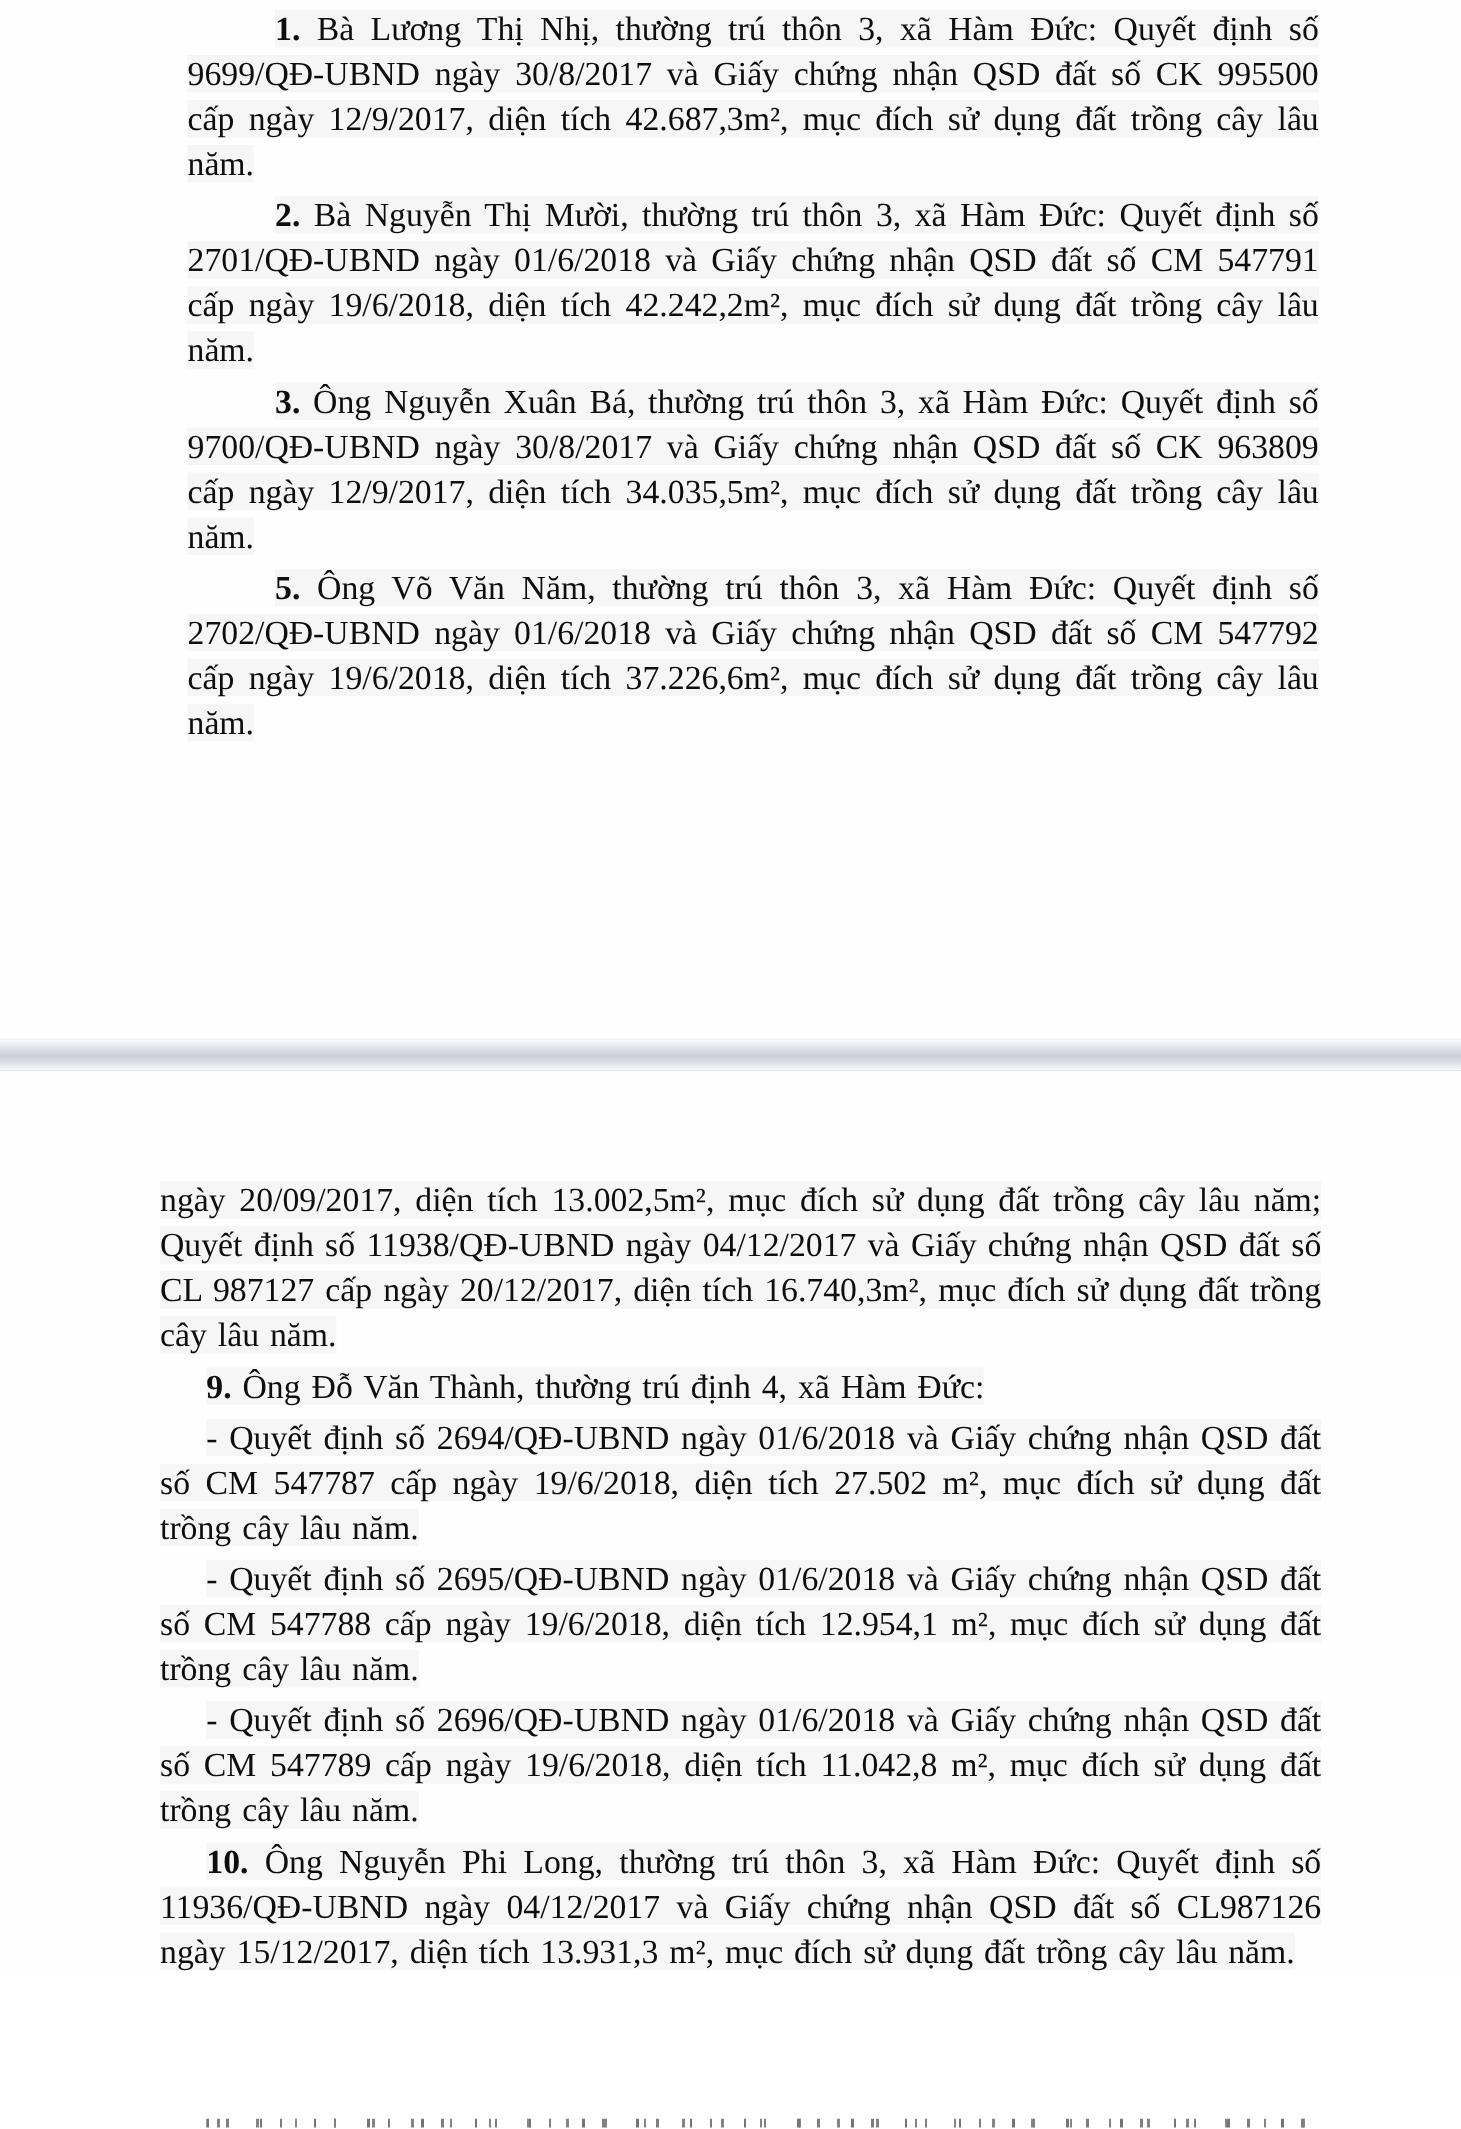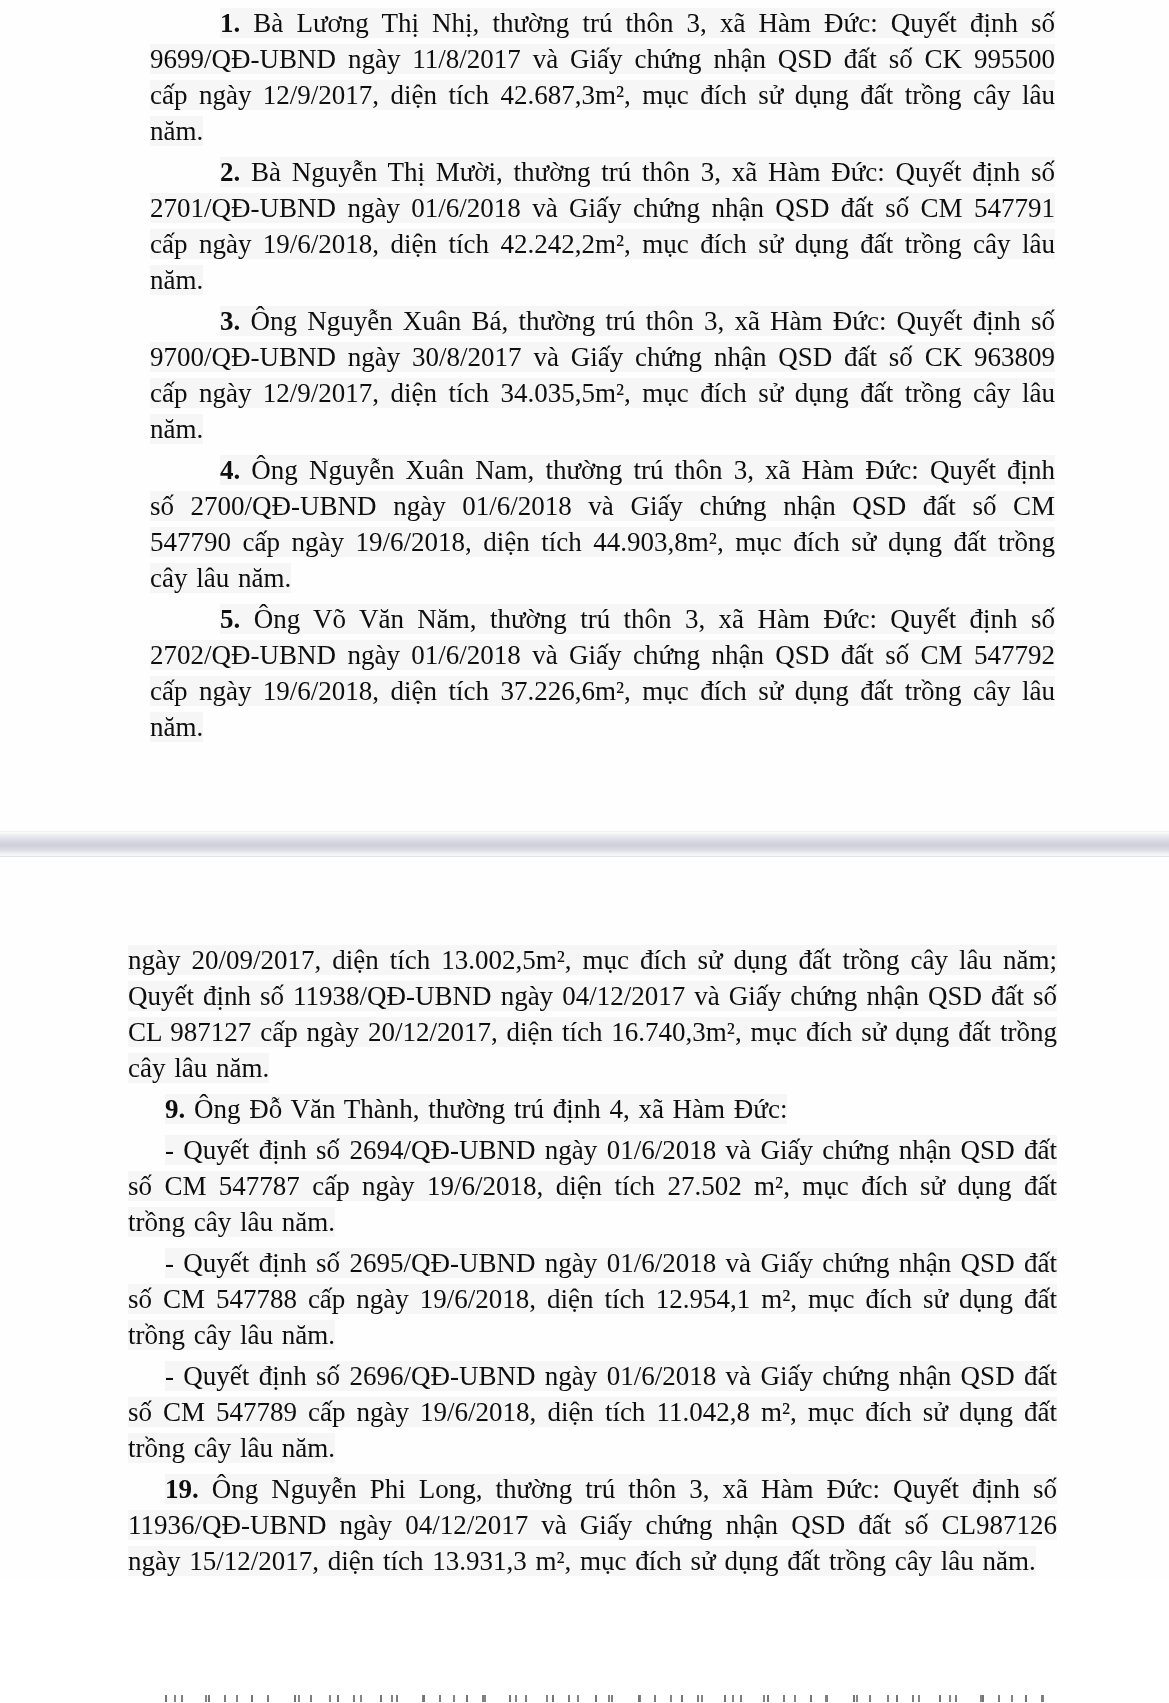--- a/index.html
+++ b/index.html
@@ -46,31 +46,30 @@
     background-image:
       repeating-linear-gradient(90deg, #2c2c2c 0 2px, transparent 2px 16px, #3a3a3a 16px 18px, transparent 18px 43px),
       repeating-linear-gradient(90deg, transparent 0 9px, #444 9px 11px, transparent 11px 31px);
     background-size: auto 100%;
   }
 </style>
 </head>
 <body>
 
 <div class="page page-1">
-    <p class="para"><b>1. </b><span class="run">Bà Lương Thị Nhị, thường trú thôn 3, xã Hàm Đức: Quyết định số 9699/QĐ-UBND ngày 11/8/2017 và Giấy chứng nhận QSD đất số CK 995500 cấp ngày 12/9/2017, diện tích 42.687,3m², mục đích sử dụng đất trồng cây lâu năm.</span></p>
+    <p class="para"><b>1. </b><span class="run">Bà Lương Thị Nhị, thường trú thôn 3, xã Hàm Đức: Quyết định số 9699/QĐ-UBND ngày 30/8/2017 và Giấy chứng nhận QSD đất số CK 995500 cấp ngày 12/9/2017, diện tích 42.687,3m², mục đích sử dụng đất trồng cây lâu năm.</span></p>
     <p class="para"><b>2. </b><span class="run">Bà Nguyễn Thị Mười, thường trú thôn 3, xã Hàm Đức: Quyết định số 2701/QĐ-UBND ngày 01/6/2018 và Giấy chứng nhận QSD đất số CM 547791 cấp ngày 19/6/2018, diện tích 42.242,2m², mục đích sử dụng đất trồng cây lâu năm.</span></p>
     <p class="para"><b>3. </b><span class="run">Ông Nguyễn Xuân Bá, thường trú thôn 3, xã Hàm Đức: Quyết định số 9700/QĐ-UBND ngày 30/8/2017 và Giấy chứng nhận QSD đất số CK 963809 cấp ngày 12/9/2017, diện tích 34.035,5m², mục đích sử dụng đất trồng cây lâu năm.</span></p>
-    <p class="para"><b>4. </b><span class="run">Ông Nguyễn Xuân Nam, thường trú thôn 3, xã Hàm Đức: Quyết định số 2700/QĐ-UBND ngày 01/6/2018 và Giấy chứng nhận QSD đất số CM 547790 cấp ngày 19/6/2018, diện tích 44.903,8m², mục đích sử dụng đất trồng cây lâu năm.</span></p>
     <p class="para"><b>5. </b><span class="run">Ông Võ Văn Năm, thường trú thôn 3, xã Hàm Đức: Quyết định số 2702/QĐ-UBND ngày 01/6/2018 và Giấy chứng nhận QSD đất số CM 547792 cấp ngày 19/6/2018, diện tích 37.226,6m², mục đích sử dụng đất trồng cây lâu năm.</span></p>
   </div>
 
 <div class="page-divider"></div>
 
 <div class="page page-2">
     <p class="para cont"><span class="run">ngày 20/09/2017, diện tích 13.002,5m², mục đích sử dụng đất trồng cây lâu năm; Quyết định số 11938/QĐ-UBND ngày 04/12/2017 và Giấy chứng nhận QSD đất số CL 987127 cấp ngày 20/12/2017, diện tích 16.740,3m², mục đích sử dụng đất trồng cây lâu năm.</span></p>
     <p class="para"><b>9. </b><span class="run">Ông Đỗ Văn Thành, thường trú định 4, xã Hàm Đức:</span></p>
     <p class="para"><span class="run">- Quyết định số 2694/QĐ-UBND ngày 01/6/2018 và Giấy chứng nhận QSD đất số CM 547787 cấp ngày 19/6/2018, diện tích 27.502 m², mục đích sử dụng đất trồng cây lâu năm.</span></p>
     <p class="para"><span class="run">- Quyết định số 2695/QĐ-UBND ngày 01/6/2018 và Giấy chứng nhận QSD đất số CM 547788 cấp ngày 19/6/2018, diện tích 12.954,1 m², mục đích sử dụng đất trồng cây lâu năm.</span></p>
     <p class="para"><span class="run">- Quyết định số 2696/QĐ-UBND ngày 01/6/2018 và Giấy chứng nhận QSD đất số CM 547789 cấp ngày 19/6/2018, diện tích 11.042,8 m², mục đích sử dụng đất trồng cây lâu năm.</span></p>
-    <p class="para"><b>19. </b><span class="run">Ông Nguyễn Phi Long, thường trú thôn 3, xã Hàm Đức: Quyết định số 11936/QĐ-UBND ngày 04/12/2017 và Giấy chứng nhận QSD đất số CL987126 ngày 15/12/2017, diện tích 13.931,3 m², mục đích sử dụng đất trồng cây lâu năm.</span></p>
+    <p class="para"><b>10. </b><span class="run">Ông Nguyễn Phi Long, thường trú thôn 3, xã Hàm Đức: Quyết định số 11936/QĐ-UBND ngày 04/12/2017 và Giấy chứng nhận QSD đất số CL987126 ngày 15/12/2017, diện tích 13.931,3 m², mục đích sử dụng đất trồng cây lâu năm.</span></p>
   </div>
 
 <div class="clipped-line"></div>
 
 </body></html>

